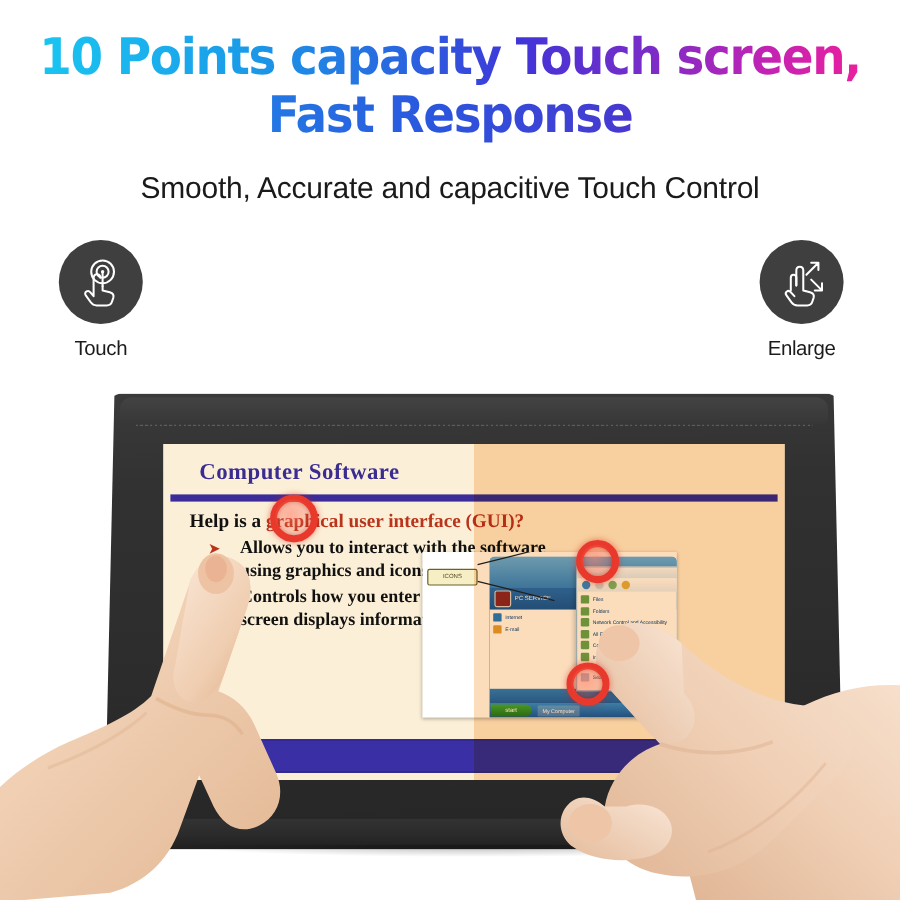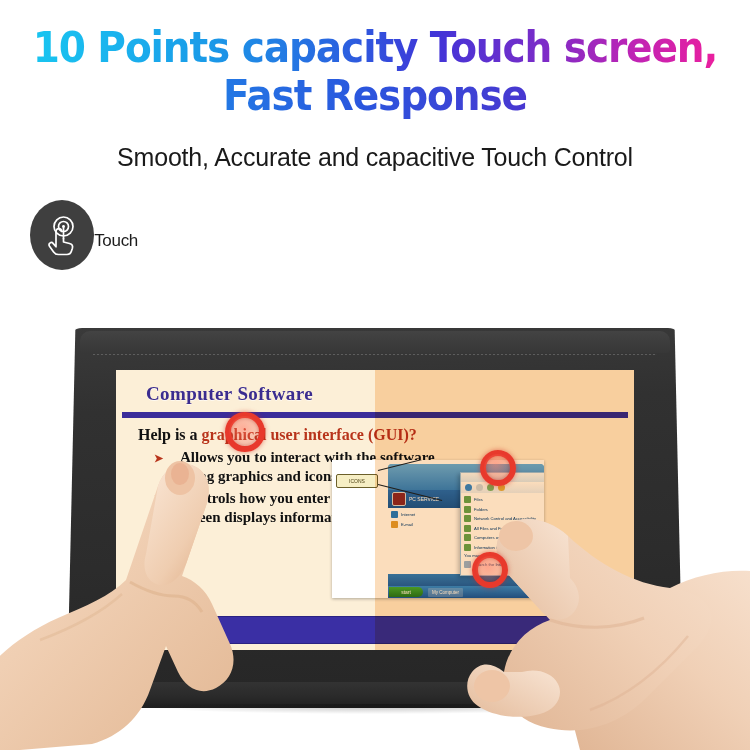--- a/index.html
+++ b/index.html
@@ -53,41 +53,41 @@
     letter-spacing:-0.2px;
     white-space:nowrap;
   }
 
   
   .icon-row{
     position:absolute; left:30px; top:200px; width:692px;
     display:flex; justify-content:space-between; align-items:flex-start;
   }
   .icon-cell{
-    width:108px; display:flex; flex-direction:row; align-items:center;text-align:right;
+    width:108px; display:flex; flex-direction:column; align-items:center;text-align:right;
   }
   .icon-disc{
     width:70px; height:70px; border-radius:50%;
     background:#3f3f3f;
     display:flex; align-items:center; justify-content:center;
   }
   .icon-disc svg{ display:block; }
   .icon-label{
     margin-top:11px;
     font-family:"Liberation Sans", sans-serif;
     font-size:17px;
     color:#1c1c1c;
     white-space:nowrap;
     letter-spacing:-0.3px;
   }
 
   
   .device{
     position:absolute;
-    left:68px; top:328px;
+    left:88px; top:328px;
     width:614px; height:368px;
   }
   
   .shell{
     position:absolute; inset:0;
     background:linear-gradient(178deg,#3a3a3a 0%, #313131 22%, #2c2c2c 62%, #262626 100%);
     border-radius:14px 14px 10px 10px;
     clip-path:polygon(1.2% 0%, 98.8% 0%, 100% 89%, 97% 97%, 3% 97%, 0% 89%);
     box-shadow:0 6px 14px rgba(0,0,0,0.22);
   }
@@ -332,20 +332,31 @@
         <circle cx="21.5" cy="12.5" r="9.5"></circle>
         <circle cx="21.5" cy="12.5" r="5"></circle>
         <circle cx="21.5" cy="12.5" r="1.4" fill="#ffffff" stroke="none"></circle>
         <path d="M21.5 12.5 L21.5 24.5"></path>
         <path d="M21.5 24.5 L21.5 28 L27.5 29.5 C30 30.2 31 32 30.4 34.2 L29.3 37.5 C28.7 39.4 27.2 40.5 25 40.5 L16.5 40.5 C14.3 40.5 12.8 39.6 11.6 37.9 L7.5 32.2 C6.6 30.9 6.9 29.6 8.1 28.9 C9.2 28.2 10.4 28.5 11.3 29.6 L14 32.8 L14 17.5 C14 15.8 15.2 14.6 16.8 14.6 C18.4 14.6 19.6 15.8 19.6 17.5"></path>
       </svg>
     </div>
     <div class="icon-label">Touch</div>
   </div>
 
+  <div class="icon-cell">
+    <div class="icon-disc">
+      <svg width="40" height="42" viewBox="0 0 40 42" fill="none" stroke="#ffffff" stroke-width="1.7" stroke-linecap="round" stroke-linejoin="round">
+        <path d="M24 15 L34 5 M34 5 L34 11 M34 5 L28 5"></path>
+        <path d="M28 19 L37 28 M37 28 L31 28 M37 28 L37 22"></path>
+        <path d="M14 32.8 L10.9 29.4 C9.9 28.3 8.7 28.1 7.7 28.9 C6.6 29.7 6.5 30.9 7.4 32.2 L11.6 38 C12.8 39.7 14.3 40.5 16.5 40.5 L24.6 40.5 C26.8 40.5 28.3 39.4 28.9 37.5 L30 34.2 C30.6 32 29.6 30.2 27.1 29.5 L21.4 28 L21.4 11.5 C21.4 9.6 20.2 8.3 18.5 8.3 C16.8 8.3 15.6 9.6 15.6 11.5 L15.6 24"></path>
+        <path d="M15.6 24 L15.6 17.5 C15.6 15.9 14.6 14.9 13.3 14.9 C12 14.9 11 15.9 11 17.5 L11 28"></path>
+      </svg>
+    </div>
+    <div class="icon-label">Enlarge</div>
+  </div>
 
 
 
 
 
 </div>
 
 <div class="device">
 
   <div class="shell">

